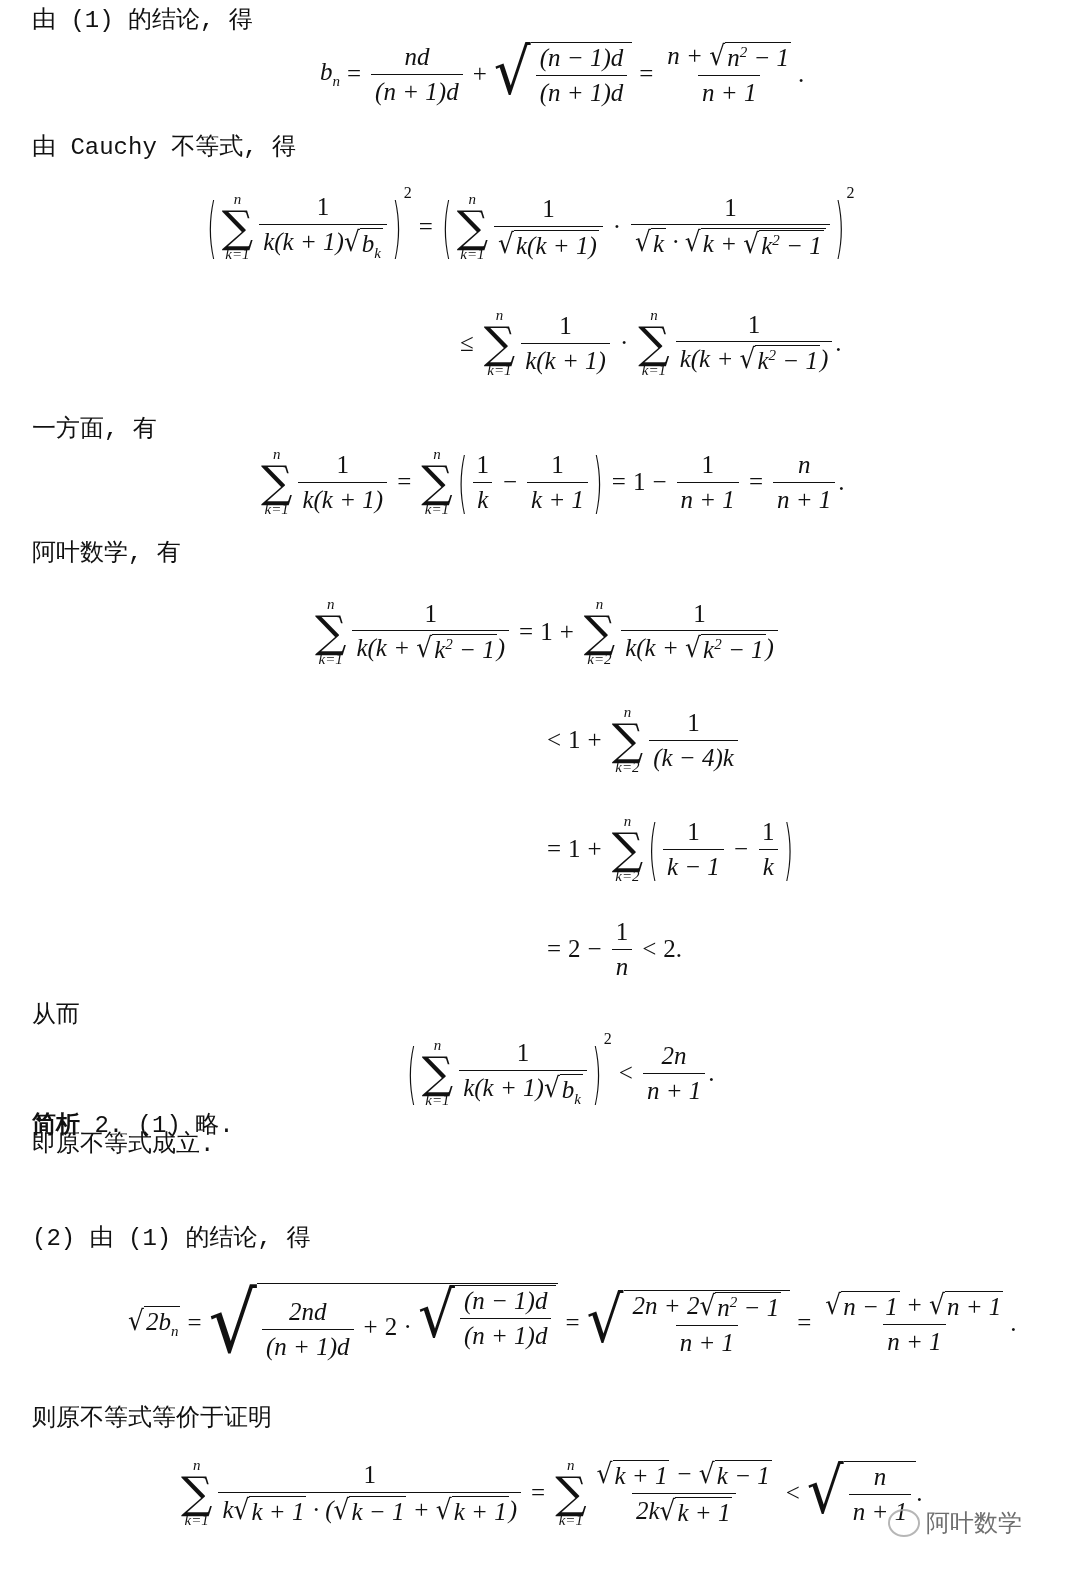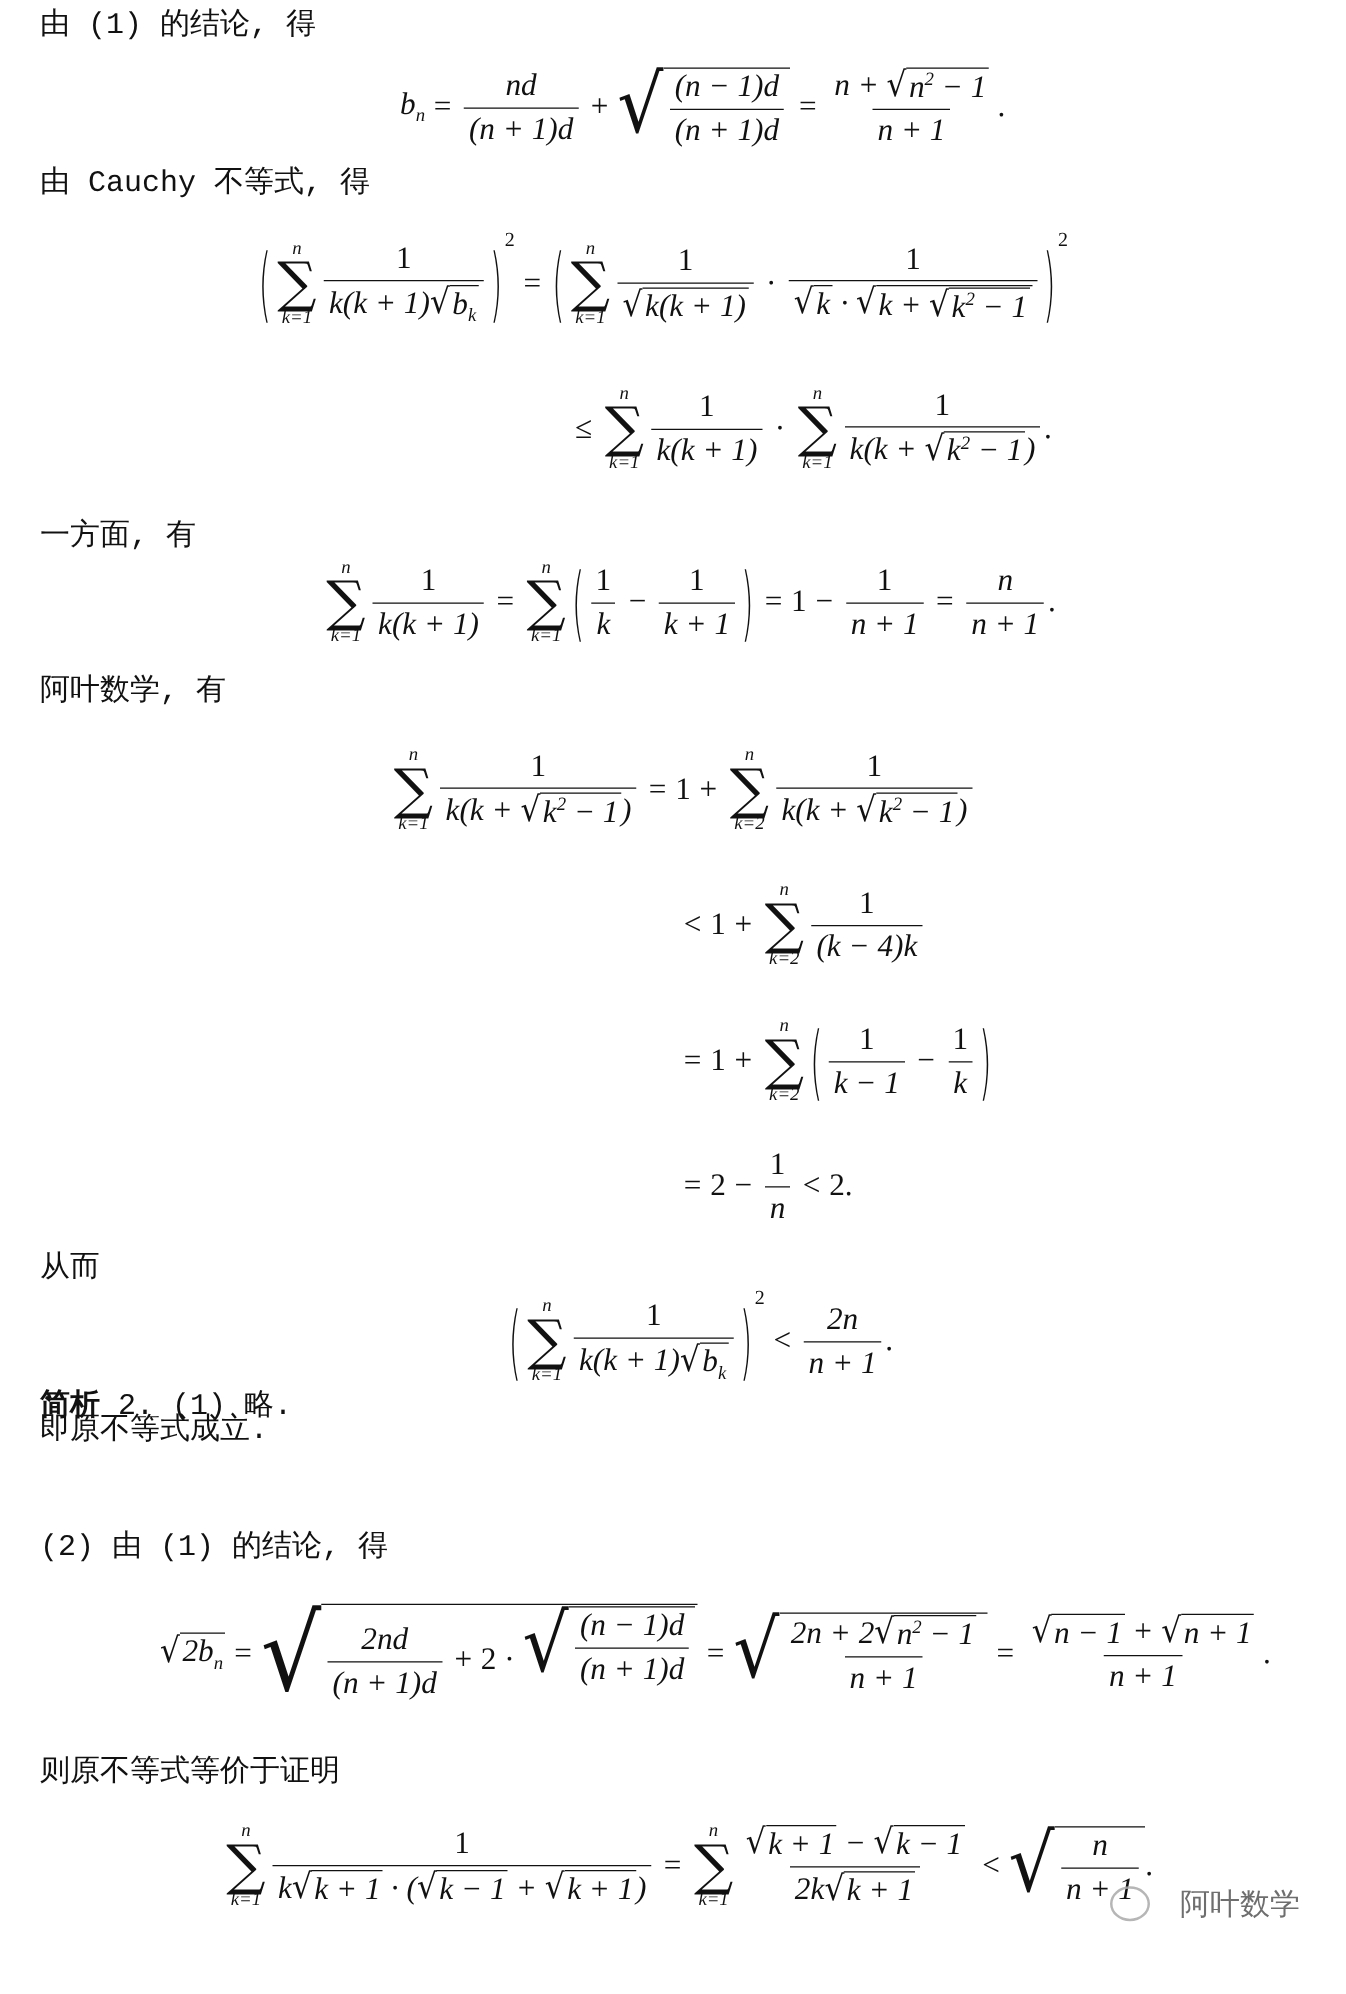--- a/index.html
+++ b/index.html
@@ -17,37 +17,37 @@
   .sum .top { font-size:15px; font-style:italic; }
   .sum .sig { font-size:44px; line-height:40px; font-family:"DejaVu Serif",serif; }
   .sum .bot { font-size:15px; font-style:italic;text-align:right; }
   .sqrt { display:inline-flex; align-items:stretch; }
   .sqrt .rad { font-style:normal; font-family:"DejaVu Sans",sans-serif; transform:scaleY(1.1); }
   .sqrt .body { border-top:1.5px solid #111; padding:1px 2px 0; }
   .paren { font-style:normal; font-family:"DejaVu Sans",sans-serif; font-weight:200; transform:scaleY(2.6); display:inline-block; margin:0 2px; }
   .sup { font-size:15px; vertical-align:super; }
   .sub { font-size:15px; vertical-align:sub; font-style:italic; }
   .supbig { font-size:16px; align-self:flex-start; margin-top:-8px; }
-  .wm { position:absolute; left:888px; top:1507px; display:flex; align-items:center; font-family:"DejaVu Sans",sans-serif; font-size:24px; color:#555; opacity:.85;gap:18px; }
+  .wm { position:absolute; left:888px; top:1507px; display:flex; align-items:center; font-family:"DejaVu Sans",sans-serif; font-size:24px; color:#555; opacity:.85; }
   .wm .ico { width:28px; height:24px; border:2px solid #aaa; border-radius:50%; margin-right:6px; position:relative; }
 </style>
 </head>
 <body>
 
 <div class="txt" style="top:6px">由 (1) 的结论, 得</div>
 <div class="txt" style="top:133px">由 Cauchy 不等式, 得</div>
 <div class="txt" style="top:415px">一方面, 有</div>
 <div class="txt" style="top:539px">阿叶数学, 有</div>
 <div class="txt" style="top:1001px">从而</div>
 <div class="txt" style="top:1130px">即原不等式成立.</div>
 <div class="txt" style="top:1111px"><b>简析</b><span> 2. (1) 略.</span></div>
 <div class="txt" style="top:1224px">(2) 由 (1) 的结论, 得</div>
 <div class="txt" style="top:1404px">则原不等式等价于证明</div>
 
-<div class="eq" style="left:320px;top:54px">
+<div class="eq" style="left:320px;top:42px">
   <span class="m">b<span class="sub">n</span></span>
     <span class="op">=</span>
   <span class="frac">
       <span class="num m">nd</span>
       <span class="den m">(n + 1)d</span>
     </span>
   <span class="op">+</span>
   <span class="sqrt">
       <span class="rad" style="font-size:58px;line-height:60px">√</span>
       <span class="body"><span class="frac">

